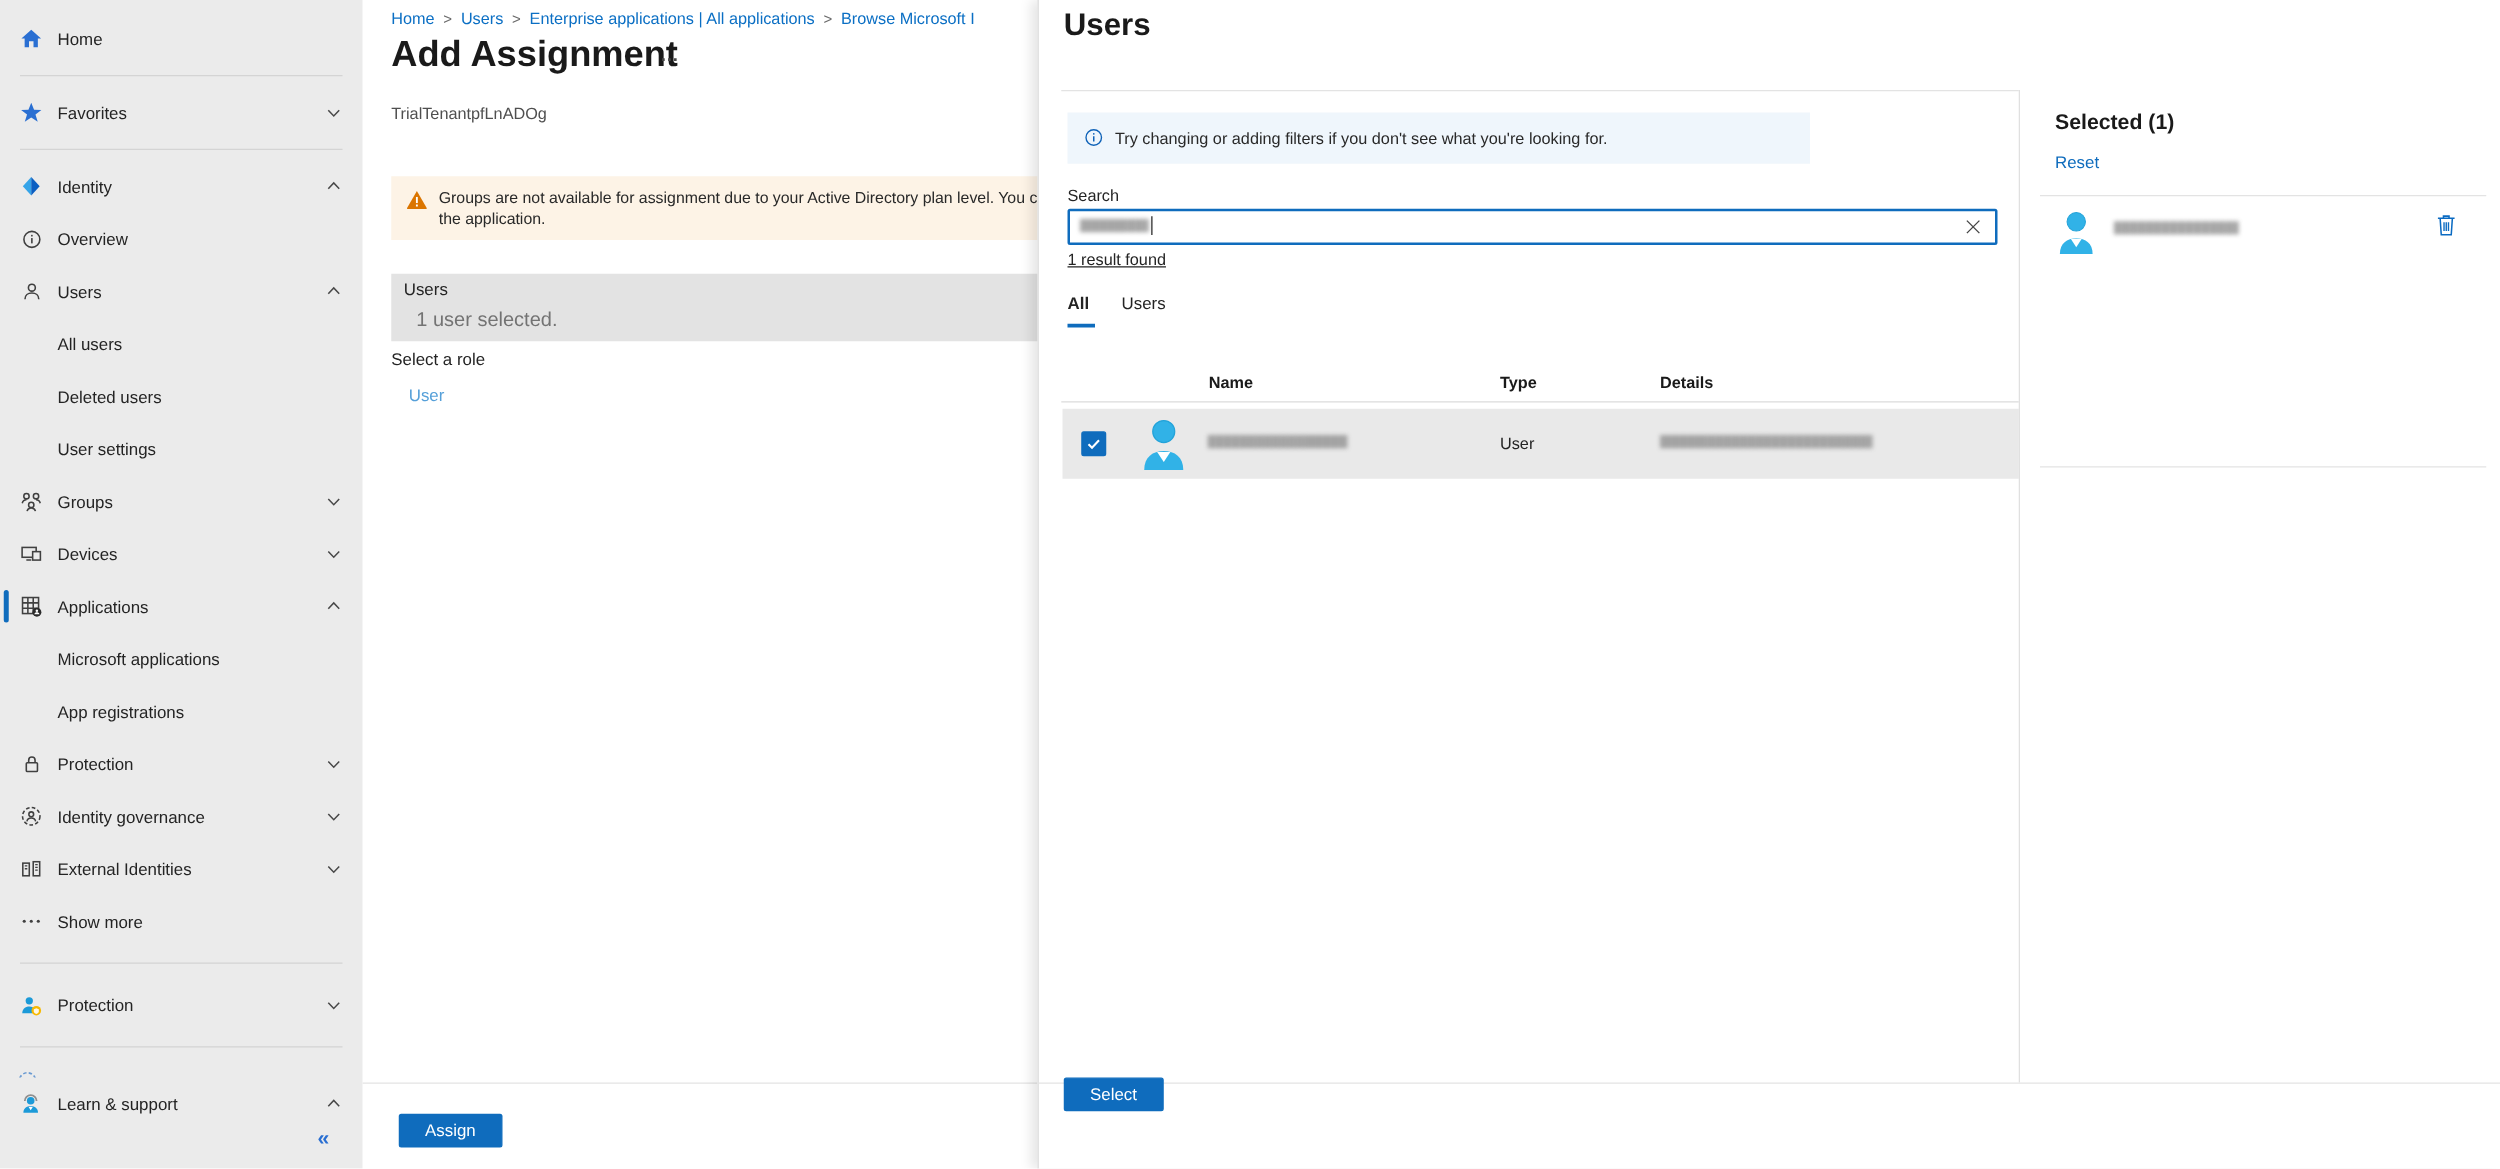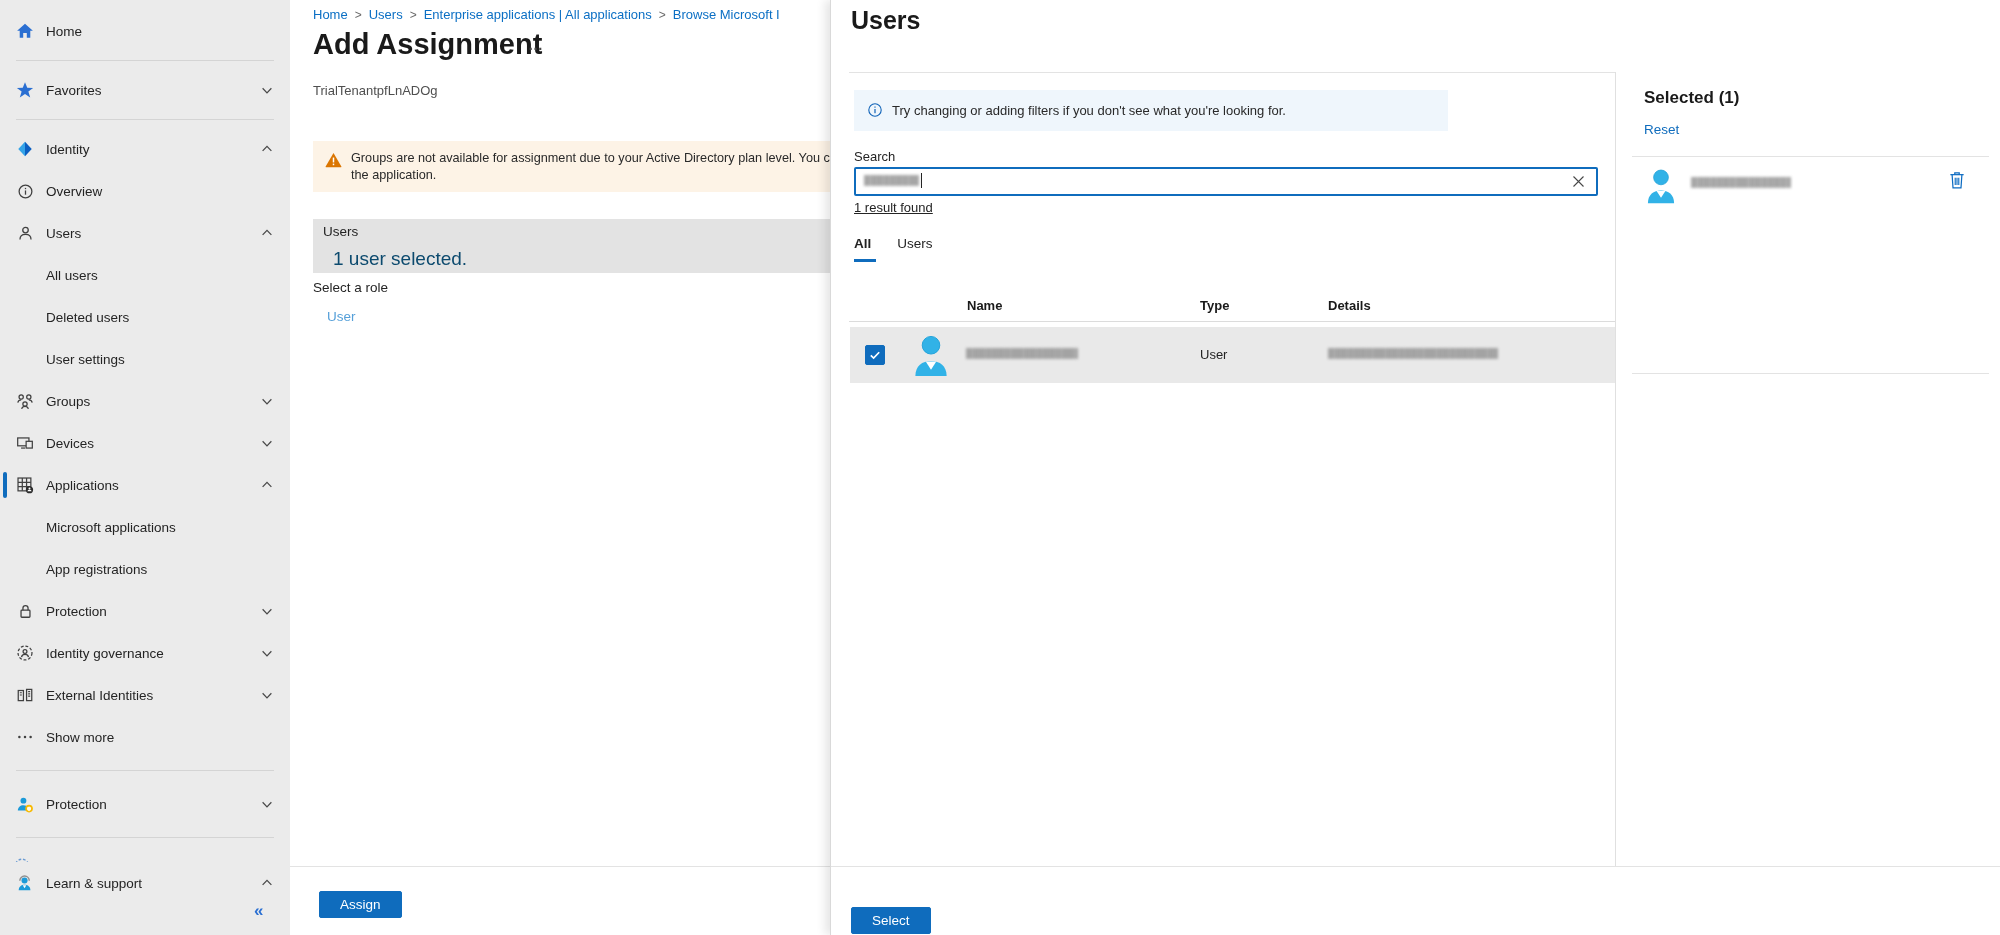--- a/index.html
+++ b/index.html
@@ -28,36 +28,36 @@
   .page-title { position:absolute; left:23px; top:28px; font-size:29px; font-weight:700; color:#1a1a1a; }
   .title-dots { position:absolute; left:238px; top:36px; font-size:15px; font-weight:700; color:#494949; letter-spacing:2px; cursor:pointer; }
   .page-subtitle { position:absolute; left:23px; top:67px; font-size:13px; color:#4f4f4f;margin-top:16px; }
 
   .warning-box { position:absolute; left:23px; top:141px; width:620px; height:51px; background:#fdf3e6; padding:9px 10px 0 38px; }
   .warning-box .warn-ico { position:absolute; left:12px; top:11px; }
   .warning-box .wl { display:block; font-size:12.7px; color:#292929; line-height:17px; white-space:nowrap; overflow:hidden; }
 
   .users-block { position:absolute; left:23px; top:219px; width:620px; height:54px; background:#e3e3e3; }
   .users-block .ub-title { position:absolute; left:10px; top:5px; font-size:13.5px; color:#242424; }
-  .users-block .ub-link { position:absolute; left:20px; top:29px; font-size:19px; color:#0c4a6e; cursor:pointer; }
+  .users-block .ub-link { position:absolute; left:20px; top:29px; font-size:16px; color:#737373; cursor:pointer; }
   .role-label { position:absolute; left:23px; top:280px; font-size:13.5px; color:#242424; }
   .role-value { position:absolute; left:37px; top:309px; font-size:13.5px; color:#56a0d9; cursor:pointer; }
 
   .content-footer-line { position:absolute; left:290px; top:866px; width:540px; height:1px; background:#e3e3e3; z-index:2; }
   .btn { position:absolute; height:27px; background:#0f6cbd; color:#fff; font-size:13.5px; font-family:"Liberation Sans",sans-serif; border:1px solid #0f6cbd; border-radius:2px; padding:0 20px; cursor:pointer; }
   .assign-btn { left:29px; top:891px; }
 
   
   .panel { position:absolute; left:830px; top:0; width:1170px; height:935px; background:#fff; z-index:10; border-left:1px solid #d9d9d9; box-shadow:-5px 0 9px rgba(0,0,0,0.10); }
   .panel-title { position:absolute; left:20px; top:6px; font-size:25px; font-weight:700; color:#1a1a1a; }
   .panel-close { position:absolute; left:1120px; top:8px; width:20px; height:20px; cursor:pointer; display:flex; align-items:center; justify-content:center; }
   .panel-hdiv { position:absolute; left:18px; top:72px; width:766px; height:1px; background:#e3e3e3; }
   .panel-vdiv { position:absolute; left:784px; top:72px; width:1px; height:794px; background:#e0e0e0; }
   .panel-footer-line { position:absolute; left:0; top:866px; width:1170px; height:1px; background:#e3e3e3; }
-  .select-btn { left:20px; top:907px; }
+  .select-btn { left:20px; top:862px; }
 
   .info-banner { position:absolute; left:23px; top:90px; width:594px; height:41px; background:#eff6fc; }
   .info-banner .ib-ico { position:absolute; left:13px; top:12px; }
   .info-banner .ib-text { position:absolute; left:38px; top:13px; font-size:13px; color:#292929; }
 
   .search-label { position:absolute; left:23px; top:149px; font-size:13px; color:#242424; }
   .search-input { position:absolute; left:23px; top:167px; width:744px; height:29px; border:2px solid #0f6cbd; border-radius:2px; background:#fff; }
   .search-input .si-inner { position:absolute; left:8px; top:4px; display:flex; align-items:center; }
   .search-clear { position:absolute; right:9px; top:4px; width:17px; height:17px; cursor:pointer; }
   .caret { display:inline-block; width:1px; height:15px; background:#222; margin-left:2px; animation:blink 1.1s step-end infinite; }

